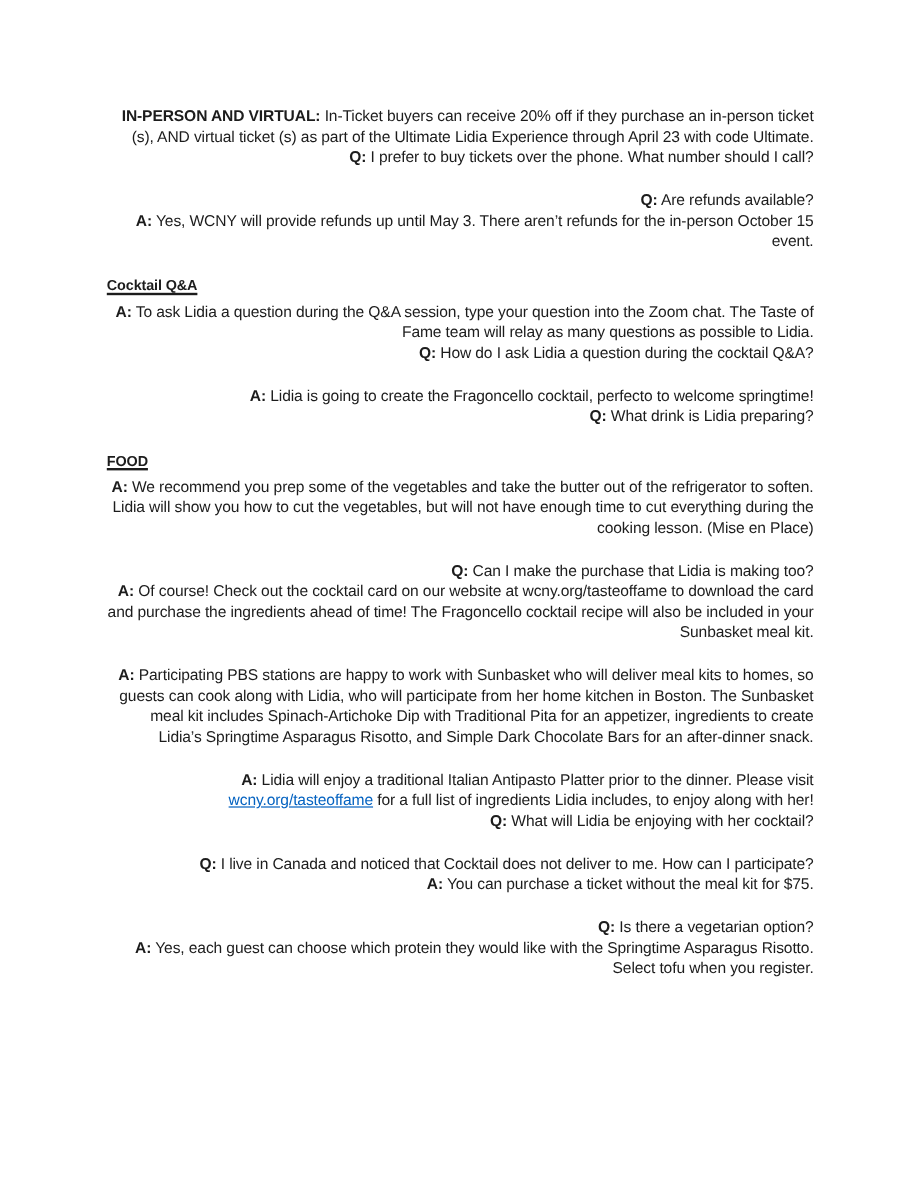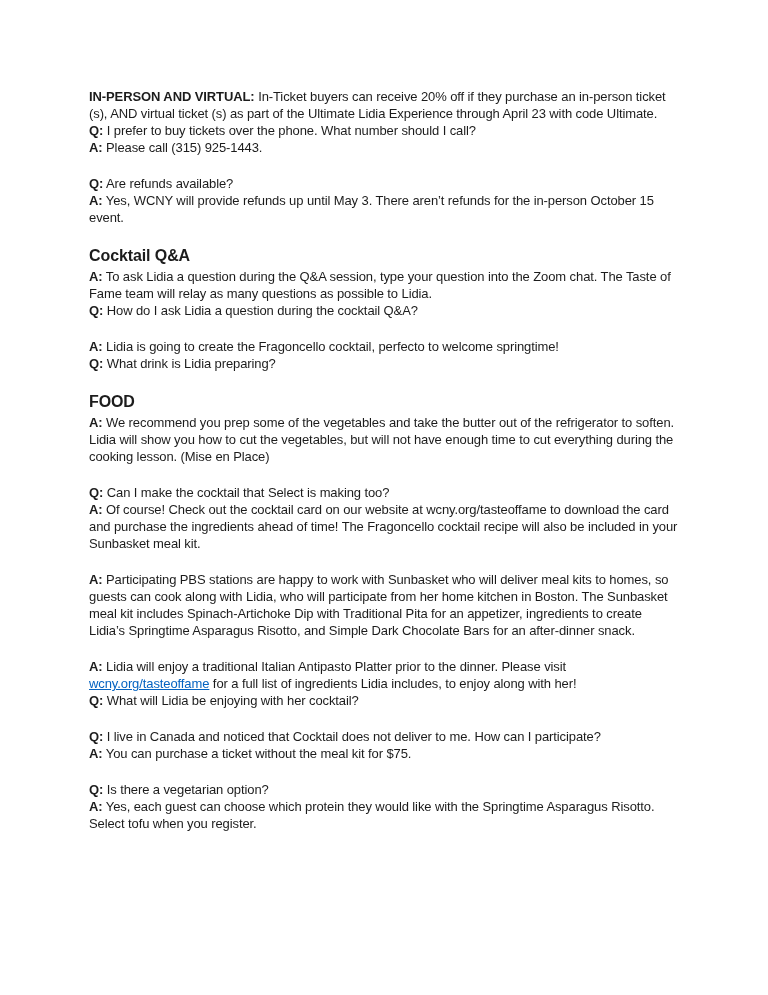--- a/index.html
+++ b/index.html
@@ -16,55 +16,56 @@
   }
   .page {
     box-sizing: border-box;
     width: 768px;
     height: 995px;
     padding: 88px 90px 40px 89px;
     background: #ffffff;
   }
   .block {
     margin: 0 0 19px 0;
+    text-align: right;
   }
   .page p {
     margin: 0;
     font-size: 13px;
     line-height: 17px;
     letter-spacing: -0.1px;
   }
   .lbl {
     font-weight: bold;
   }
   .section-heading {
-    font-size: 16px;
+    font-size: 12px;
     line-height: 21px;
     margin: 0 0 2px 0;
     font-weight: bold;
+    text-decoration: underline;
     text-decoration-thickness: 1.5px;
     text-underline-offset: 2px;
     letter-spacing: -0.1px;
   }
   .doc-link {
     color: #0563c1;
     text-decoration: underline;
     cursor: pointer;
   }
 </style>
 </head>
 <body>
 
 <div class="page">
 
   <p class="block"><strong class="lbl">IN-PERSON AND VIRTUAL:</strong> <span>In-Ticket buyers can receive 20% off if they purchase an in-person ticket (s), AND virtual ticket (s) as part of the Ultimate Lidia Experience through April 23 with code Ultimate.</span></p>
 
   <div class="block">
     <p><strong class="lbl">Q:</strong> <span>I prefer to buy tickets over the phone. What number should I call?</span></p>
-    <p><strong class="lbl">A:</strong> <span>Please call (315) 925-1443.</span></p>
   </div>
 
   <div class="block">
     <p><strong class="lbl">Q:</strong> <span>Are refunds available?</span></p>
     <p><strong class="lbl">A:</strong> <span>Yes, WCNY will provide refunds up until May 3. There aren’t refunds for the in-person October 15 event.</span></p>
   </div>
 
   <h2 class="section-heading">Cocktail Q&amp;A</h2>
 
   <div class="block">
@@ -77,21 +78,21 @@
     <p><strong class="lbl">Q:</strong> <span>What drink is Lidia preparing?</span></p>
   </div>
 
   <h2 class="section-heading">FOOD</h2>
 
   <div class="block">
     <p><strong class="lbl">A:</strong> <span>We recommend you prep some of the vegetables and take the butter out of the refrigerator to soften. Lidia will show you how to cut the vegetables, but will not have enough time to cut everything during the cooking lesson. (Mise en Place)</span></p>
   </div>
 
   <div class="block">
-    <p><strong class="lbl">Q:</strong> <span>Can I make the cocktail that Select is making too?</span></p>
+    <p><strong class="lbl">Q:</strong> <span>Can I make the purchase that Lidia is making too?</span></p>
     <p><strong class="lbl">A:</strong> <span>Of course! Check out the cocktail card on our website at wcny.org/tasteoffame to download the card and purchase the ingredients ahead of time! The Fragoncello cocktail recipe will also be included in your Sunbasket meal kit.</span></p>
   </div>
 
   <div class="block">
     <p><strong class="lbl">A:</strong> <span>Participating PBS stations are happy to work with Sunbasket who will deliver meal kits to homes, so guests can cook along with Lidia, who will participate from her home kitchen in Boston. The Sunbasket meal kit includes Spinach-Artichoke Dip with Traditional Pita for an appetizer, ingredients to create Lidia’s Springtime Asparagus Risotto, and Simple Dark Chocolate Bars for an after-dinner snack.</span></p>
   </div>
 
   <div class="block">
     <p><strong class="lbl">A:</strong> <span>Lidia will enjoy a traditional Italian Antipasto Platter prior to the dinner. Please visit </span><a class="doc-link" href="#">wcny.org/tasteoffame</a><span> for a full list of ingredients Lidia includes, to enjoy along with her!</span></p>
     <p><strong class="lbl">Q:</strong> <span>What will Lidia be enjoying with her cocktail?</span></p>

